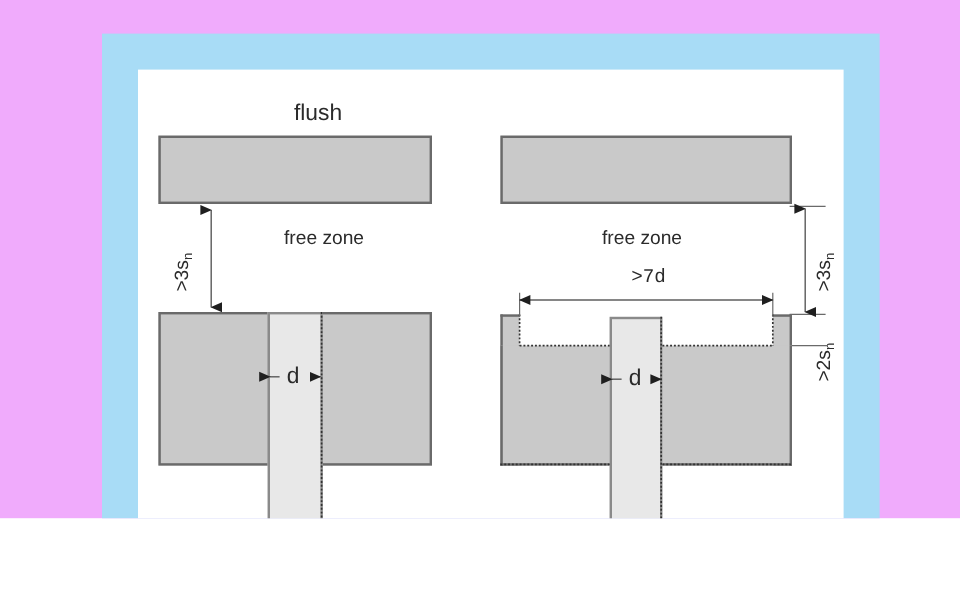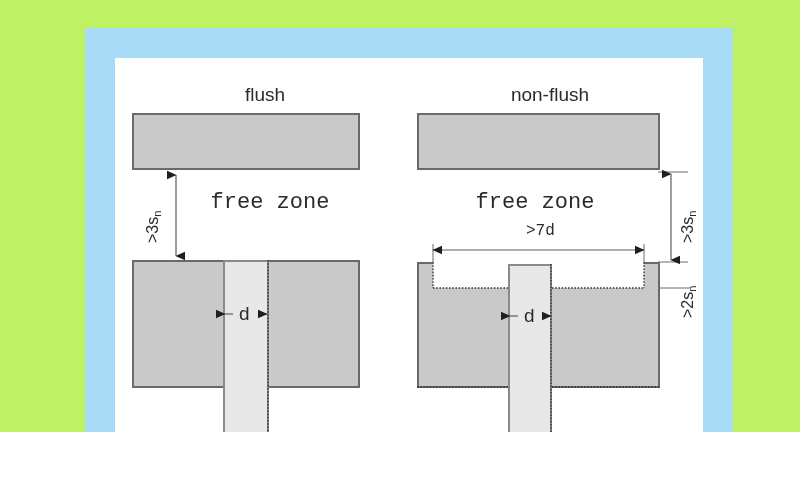--- a/index.html
+++ b/index.html
@@ -4,21 +4,21 @@
 <style>
   html, body {
     margin: 0;
     padding: 0;
     background: #ffffff;
   }
   #root {
     position: relative;
     width: 800px;
     height: 432px;
-    background: #bef264;
+    background: #f0abfc;
     font-family: "Liberation Sans", sans-serif;
     overflow: hidden;
   }
   
   #frame {
     position: absolute;
     left: 85px;
     top: 28px;
     width: 648px;
     height: 458px;
@@ -47,25 +47,24 @@
   }
   .caption {
     position: absolute;
     font-size: 19px;
     color: #2b2b2b;
     white-space: nowrap;
     text-align: center;
   }
   .freezone {
     position: absolute;
-    font-size: 22px;
+    font-size: 16px;
     color: #2b2b2b;
     white-space: nowrap;
     text-align: center;
-    font-family: Liberation Mono, monospace;
   }
   .dimlabel {
     position: absolute;
     font-size: 16px;
     color: #2b2b2b;
     white-space: nowrap;
   }
   .dimlabel.vert {
     transform: rotate(-90deg);
     transform-origin: 0 0;
@@ -127,21 +126,20 @@
     <div class="blk" style="left:152px; top:202px; width:93px; height:128px;"></div>
 
     <div class="blk light" style="left:108px; top:202px; width:46px; height:175px;"></div>
 
     <div class="freezone" style="left:80px; top:132px; width:150px;">free zone</div>
 
     <div class="dimlabel vert" style="left:29px; top:185px;"><span>&gt;3s</span><sub>n</sub></div>
 
     <div class="dimletter" style="left:124px; top:245px;">d</div>
 
-    <div class="caption" style="left:335px; top:26px; width:200px;">non-flush</div>
 
     <div class="blk" style="left:302px; top:55px; width:243px; height:57px;"></div>
 
     <div class="blk" style="left:302px; top:204px; width:16px; height:126px; border-right:none;"></div>
 
     <div class="blk" style="left:529px; top:204px; width:16px; height:126px; border-left:none;"></div>
 
     <div class="blk" style="left:302px; top:230px; width:243px; height:100px; border-top:none;"></div>
 
     <div class="blk light" style="left:393px; top:206px; width:44px; height:171px;"></div>

